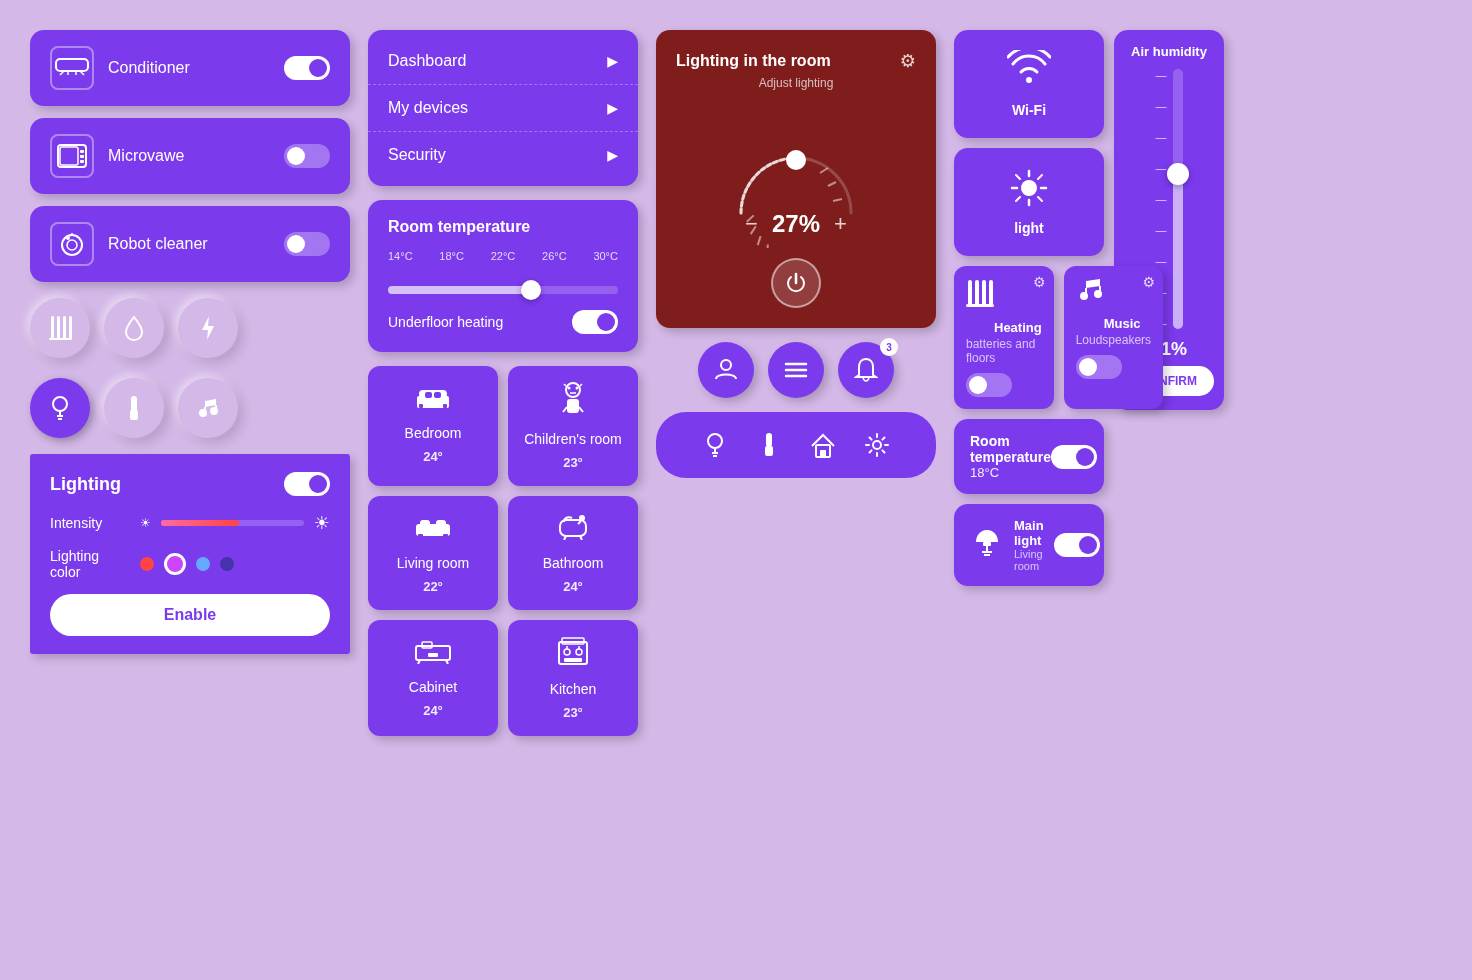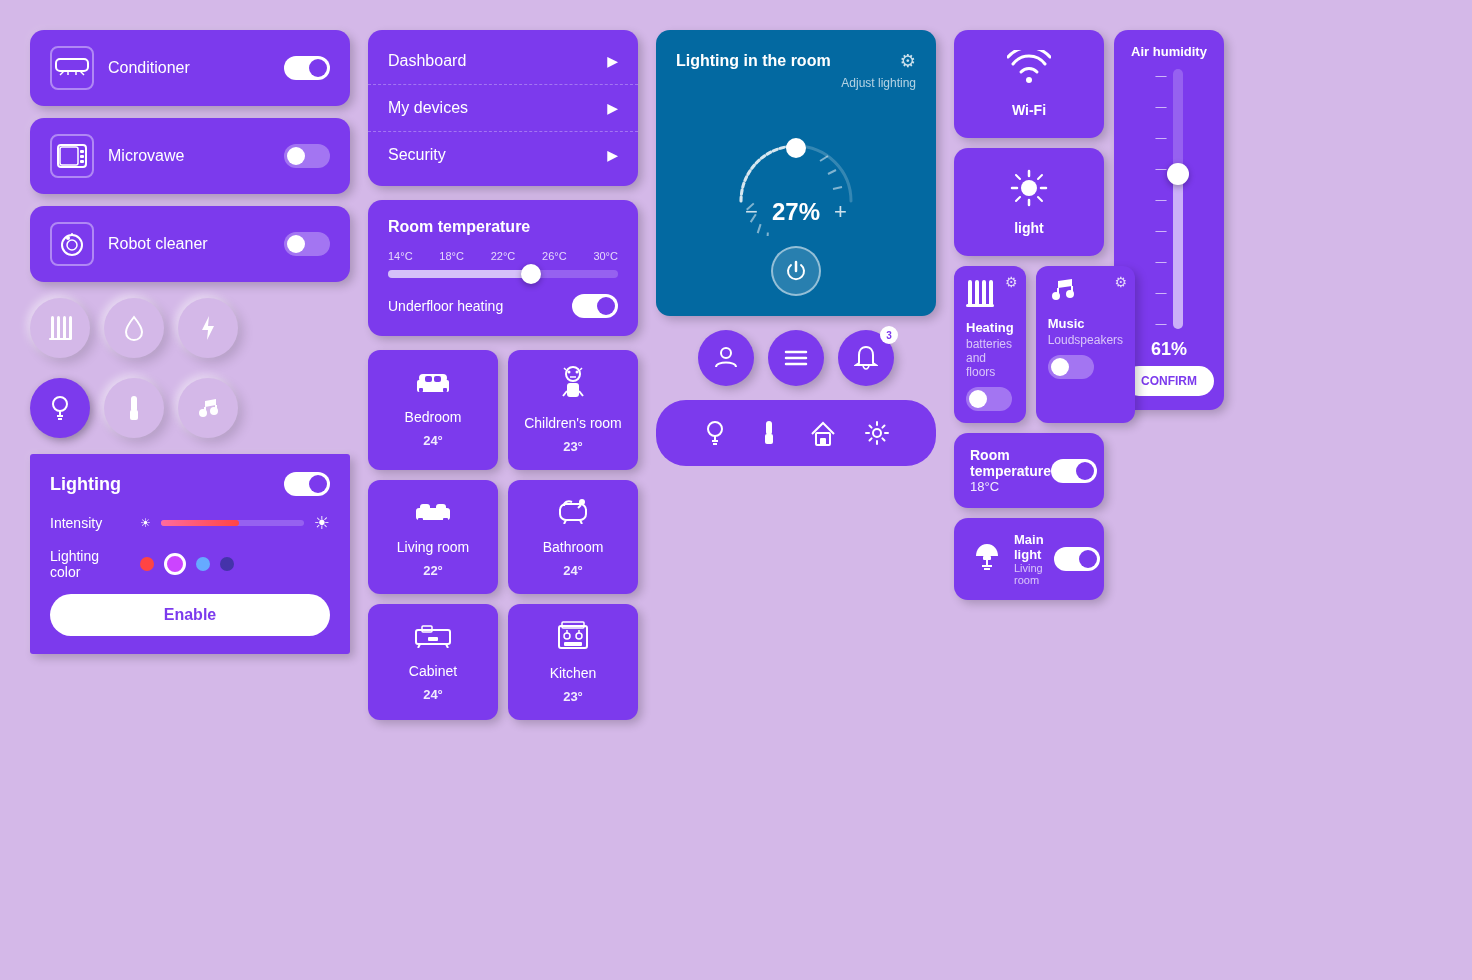--- a/index.html
+++ b/index.html
@@ -240,21 +240,21 @@
       font-size: 16px;
       font-weight: 600;
       margin-bottom: 14px;
     }
 
     .temp-scale {
       display: flex;
       justify-content: space-between;
       color: rgba(255,255,255,0.8);
       font-size: 11px;
-      margin-bottom: 8px;
+      margin-bottom: 24px;
     }
 
     .temp-slider-track {
       height: 8px;
       background: rgba(255,255,255,0.2);
       border-radius: 4px;
       position: relative;
       margin-bottom: 16px;
     }
 
@@ -312,21 +312,21 @@
     .col3 {
       display: flex;
       flex-direction: column;
       gap: 14px;
       width: 280px;
       flex-shrink: 0;
     }
 
     
     .lighting-room-card {
-      background: #0369a1;
+      background: #7f1d1d;
       border-radius: 14px;
       padding: 20px;
       box-shadow: 4px 4px 10px rgba(0,0,0,0.2);
     }
 
     .lighting-room-header {
       display: flex;
       align-items: center;
       justify-content: space-between;
       margin-bottom: 4px;
@@ -334,22 +334,22 @@
 
     .lighting-room-title {
       color: white;
       font-size: 16px;
       font-weight: 600;
     }
 
     .lighting-room-subtitle {
       color: rgba(255,255,255,0.7);
       font-size: 12px;
-      margin-bottom: 16px;
-      text-align: right;
+      margin-bottom: 28px;
+      text-align: center;
     }
 
     .dial-btn {
       color: white;
       font-size: 22px;
       cursor: pointer;
       opacity: 0.8;
     }
 
     .power-btn {
@@ -436,21 +436,21 @@
 
     .card-gear {
       position: absolute;
       top: 8px;
       right: 8px;
       color: rgba(255,255,255,0.8);
       font-size: 14px;
     }
 
     .card-icon { color: white; font-size: 24px; margin-bottom: 6px; }
-    .card-title { color: white; font-size: 13px; font-weight: 600; }
+    .card-title { color: white; font-size: 13px; font-weight: 600; margin-left: 28px; }
     .card-sub { color: rgba(255,255,255,0.7); font-size: 12px; margin-top: 2px; }
 
     .room-temp-card {
       background: #7c3aed;
       border-radius: 14px;
       padding: 14px 16px;
       display: flex;
       align-items: center;
       justify-content: space-between;
       box-shadow: 4px 4px 10px rgba(0,0,0,0.2);

